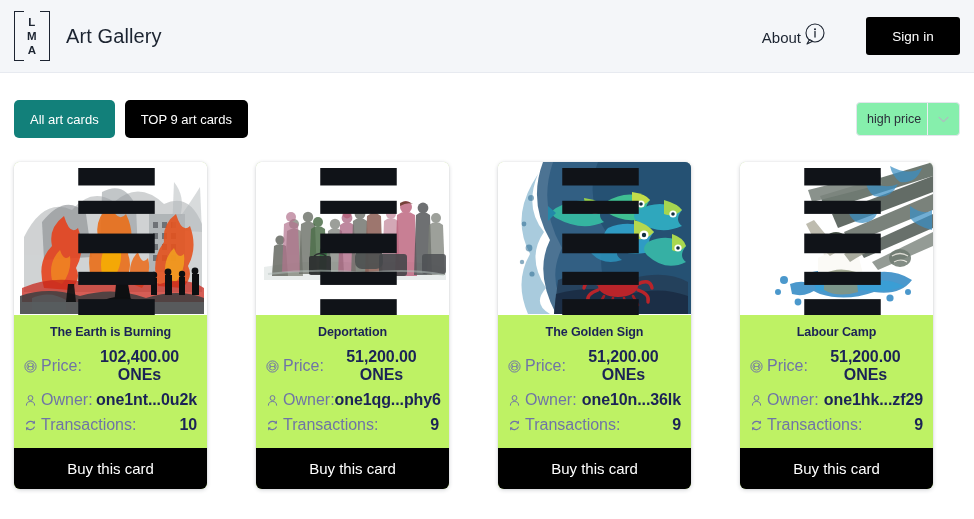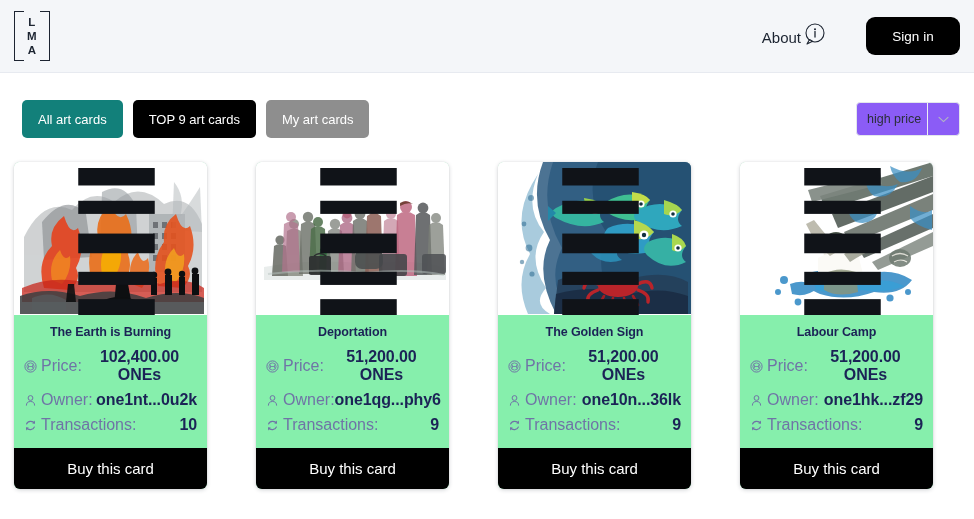--- a/index.html
+++ b/index.html
@@ -44,69 +44,68 @@
     margin-left: auto; display: flex; align-items: center; gap: 38px;
   }
   .about {
     display: flex; align-items: flex-start; gap: 1px;
     font-size: 15px; color: #1c2431; cursor: pointer;
   }
   .about-label { padding-top: 7px; }
   .about-icon { display: block; }
   .signin-btn {
     background: #000; color: #fff; border: none;
-    width: 94px; height: 38px; border-radius: 9px;
+    width: 94px; height: 38px; border-radius: 3px;
     font-size: 13.5px; font-family: "Liberation Sans", sans-serif;
     cursor: pointer;
   }
 
   
   .toolbar {
     display: flex; align-items: center;
     padding: 27px 14px 0 14px;
-    margin-left: 8px;
   }
   .tabs { display: flex; gap: 10px; }
   .tab {
     border: none; border-radius: 5px; height: 38px;
     font-size: 13px; color: #fff; cursor: pointer;
     font-family: "Liberation Sans", sans-serif;
     padding: 0 16px;
   }
   .tab.teal  { background: #12807a; }
   .tab.black { background: #000000; }
   .tab.gray  { background: #8e8e8e; }
 
   .sortbox {
     margin-left: auto;
     display: flex; align-items: stretch;
     width: 104px; height: 34px;
     border: 1px solid #e3e6ec; border-radius: 4px;
-    background: #8b5cf6; overflow: hidden;
+    background: #86efac; overflow: hidden;
   }
   .sort-value {
     flex: 1; display: flex; align-items: center;
     padding-left: 10px; font-size: 12.5px; color: #2b2f3a;
   }
   .sort-arrow {
     width: 32px; border-left: 1px solid #eceef3;
     display: flex; align-items: center; justify-content: center;
     cursor: pointer;
   }
 
   
   .grid {
     display: grid;
     grid-template-columns: repeat(4, 193px);
     gap: 50px 49px;
     padding: 24px 14px 0 14px;
   }
   .card {
     width: 193px;
-    background: #86efac;
+    background: #bef264;
     border-radius: 6px;
     box-shadow: 0 1px 4px rgba(20,28,45,.20), 0 0 1px rgba(20,28,45,.18);
     overflow: hidden;
     display: flex; flex-direction: column;
   }
   .card-art {
     height: 153px; position: relative;
     background: #fff; overflow: hidden;
   }
   .card-art svg { display: block; width: 193px; height: 153px; }
@@ -143,20 +142,21 @@
 </head>
 <body>
 
 <div class="header">
   <div class="brand">
     <div class="logo-frame">
       <span class="logo-letter">L</span>
       <span class="logo-letter">M</span>
       <span class="logo-letter">A</span>
     </div>
+    <span class="brand-title">Art Gallery</span>
   </div>
 
   <div class="header-right">
     <div class="about">
       <span class="about-label">About</span>
       <span class="about-icon">
         <svg width="26" height="26" viewBox="0 0 26 26">
           <circle cx="13" cy="11" r="9" fill="none" stroke="#1c2431" stroke-width="1.1"></circle>
           <path d="M7.5 17.5 L5 22 L10.5 19.2 Z" fill="#fff" stroke="#1c2431" stroke-width="1.1" stroke-linejoin="round"></path>
           <circle cx="13" cy="7.2" r="1" fill="#1c2431"></circle>
@@ -165,21 +165,20 @@
       </span>
     </div>
     <button class="signin-btn">Sign in</button>
   </div>
 </div>
 
 <div class="toolbar">
   <div class="tabs">
     <button class="tab teal">All art cards</button>
     <button class="tab black">TOP 9 art cards</button>
-    <button class="tab gray">My art cards</button>
   </div>
 
   <div class="sortbox">
     <div class="sort-value">high price</div>
     <div class="sort-arrow">
       <svg width="11" height="7" viewBox="0 0 11 7">
         <path d="M1 1.4 L5.5 5.6 L10 1.4" fill="none" stroke="#b2b7c2" stroke-width="1.1" stroke-linecap="round"></path>
       </svg>
     </div>
   </div>

